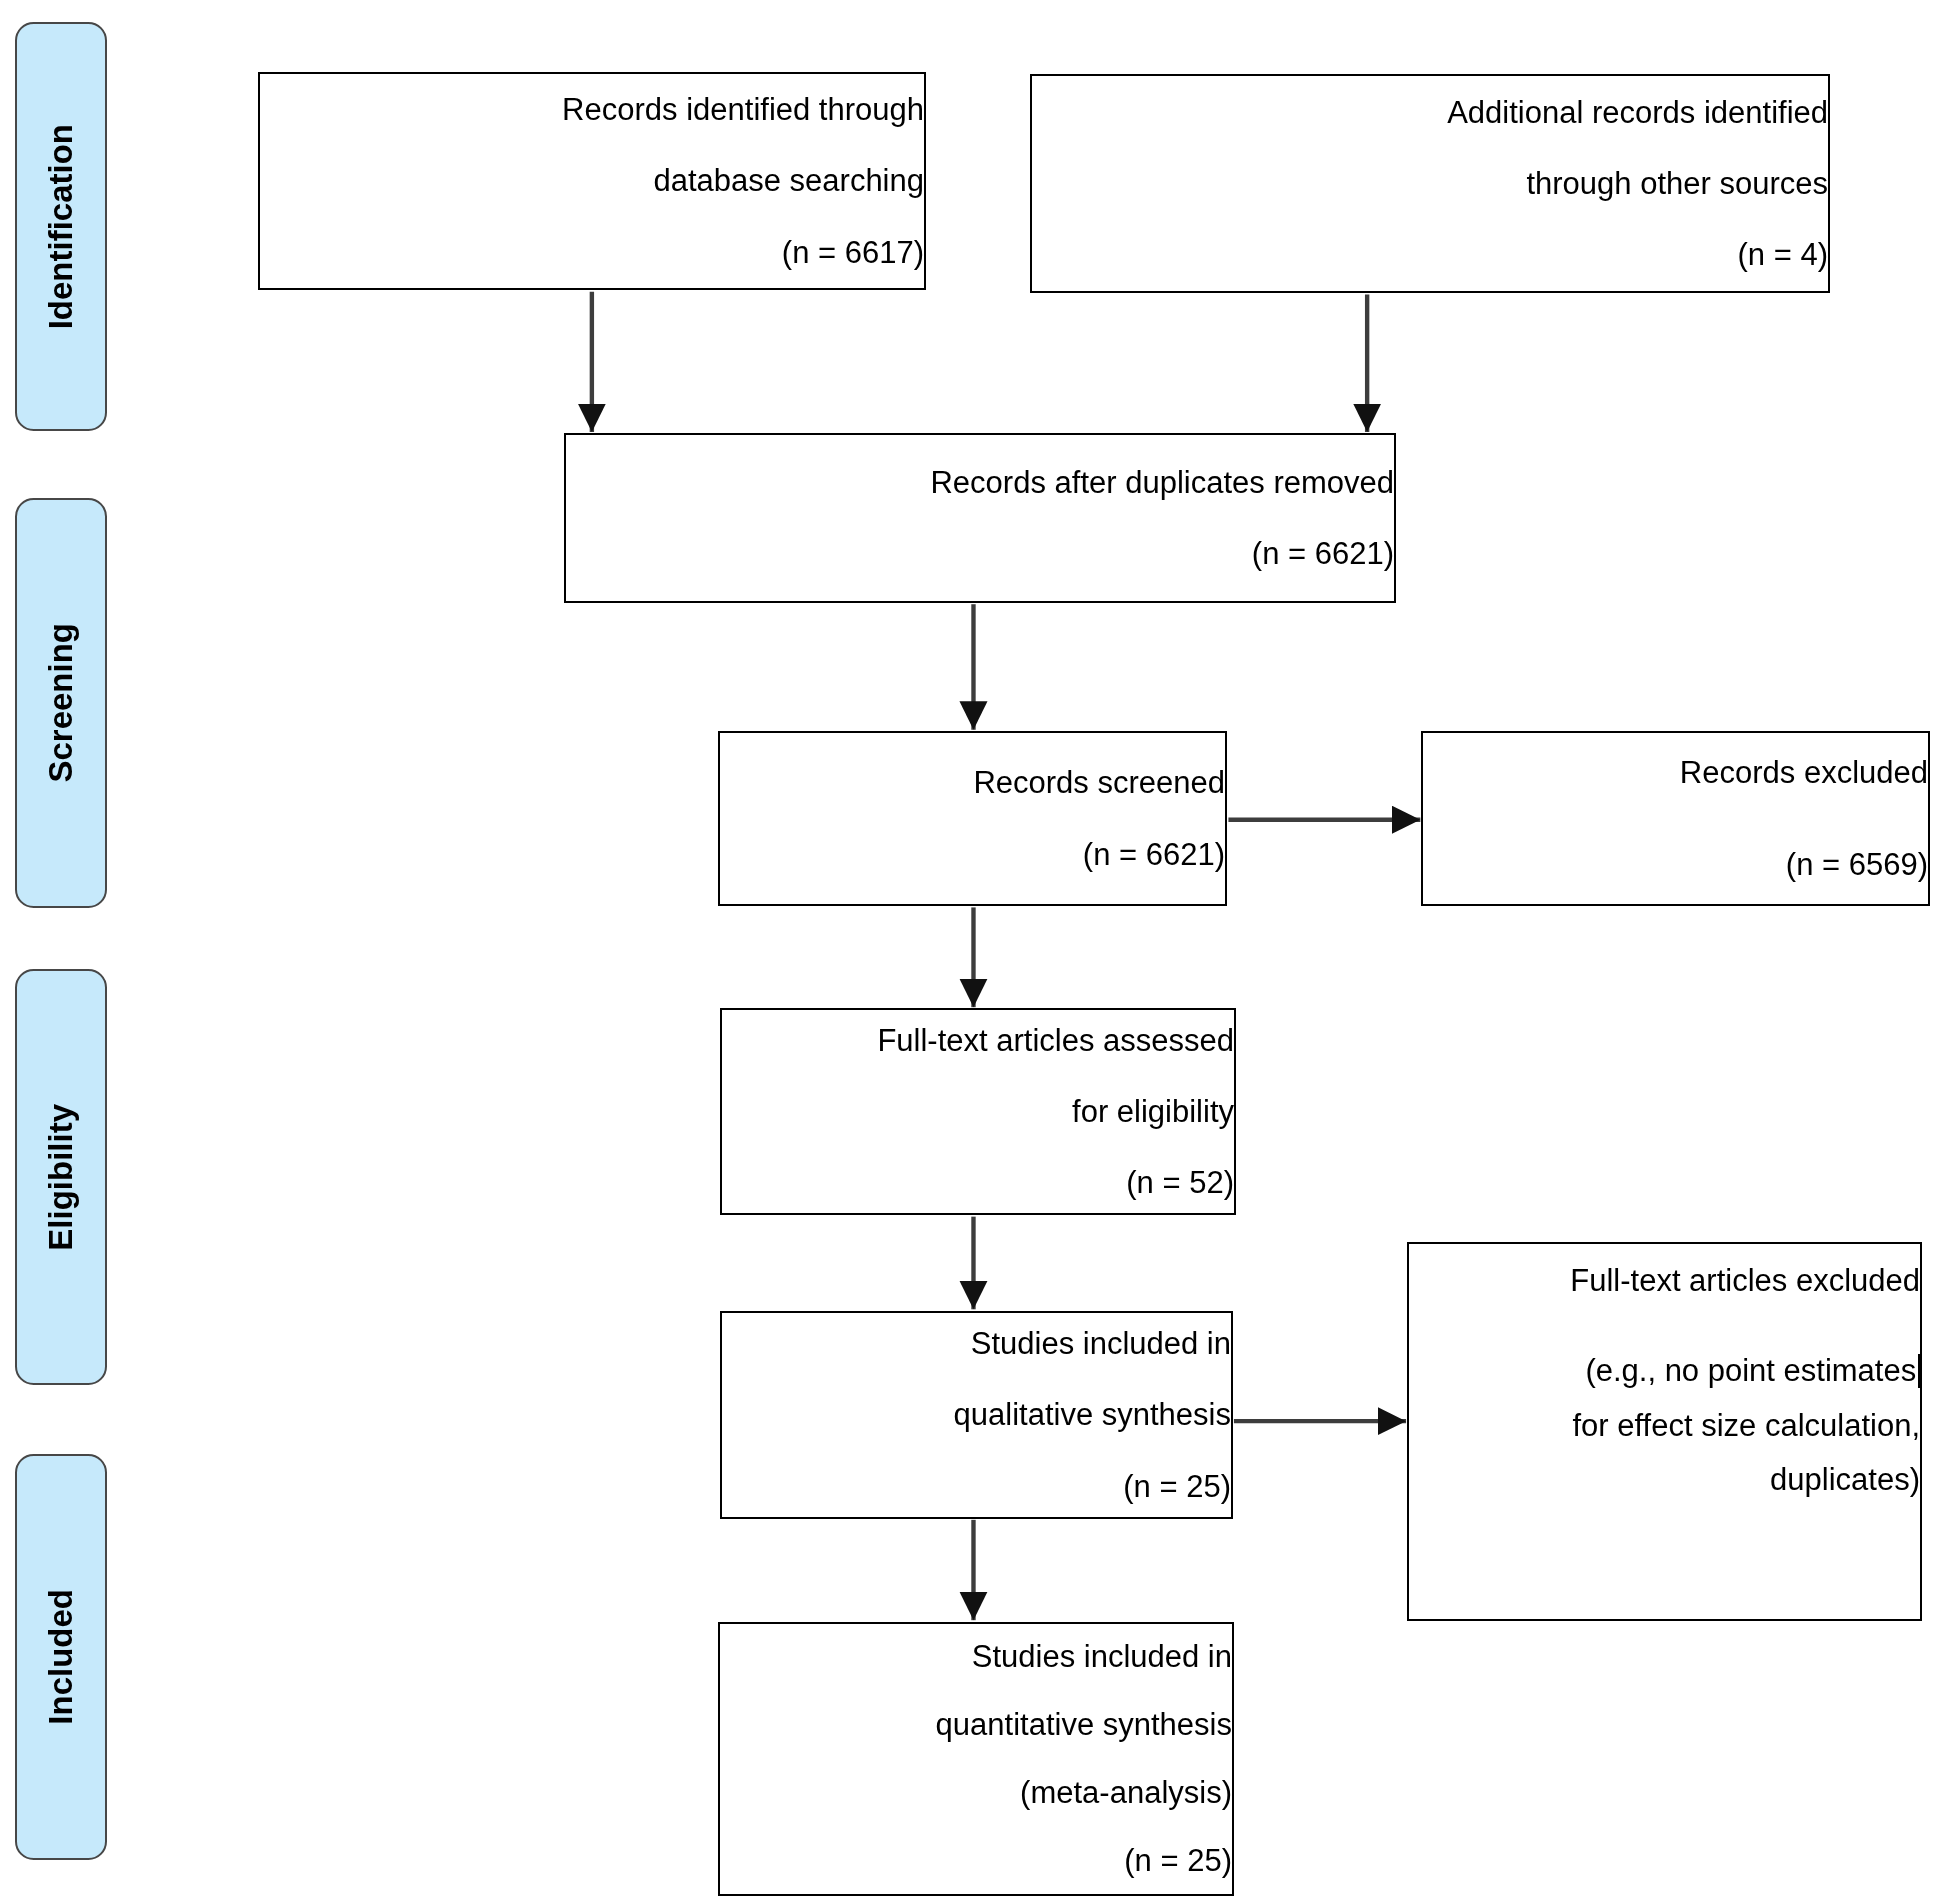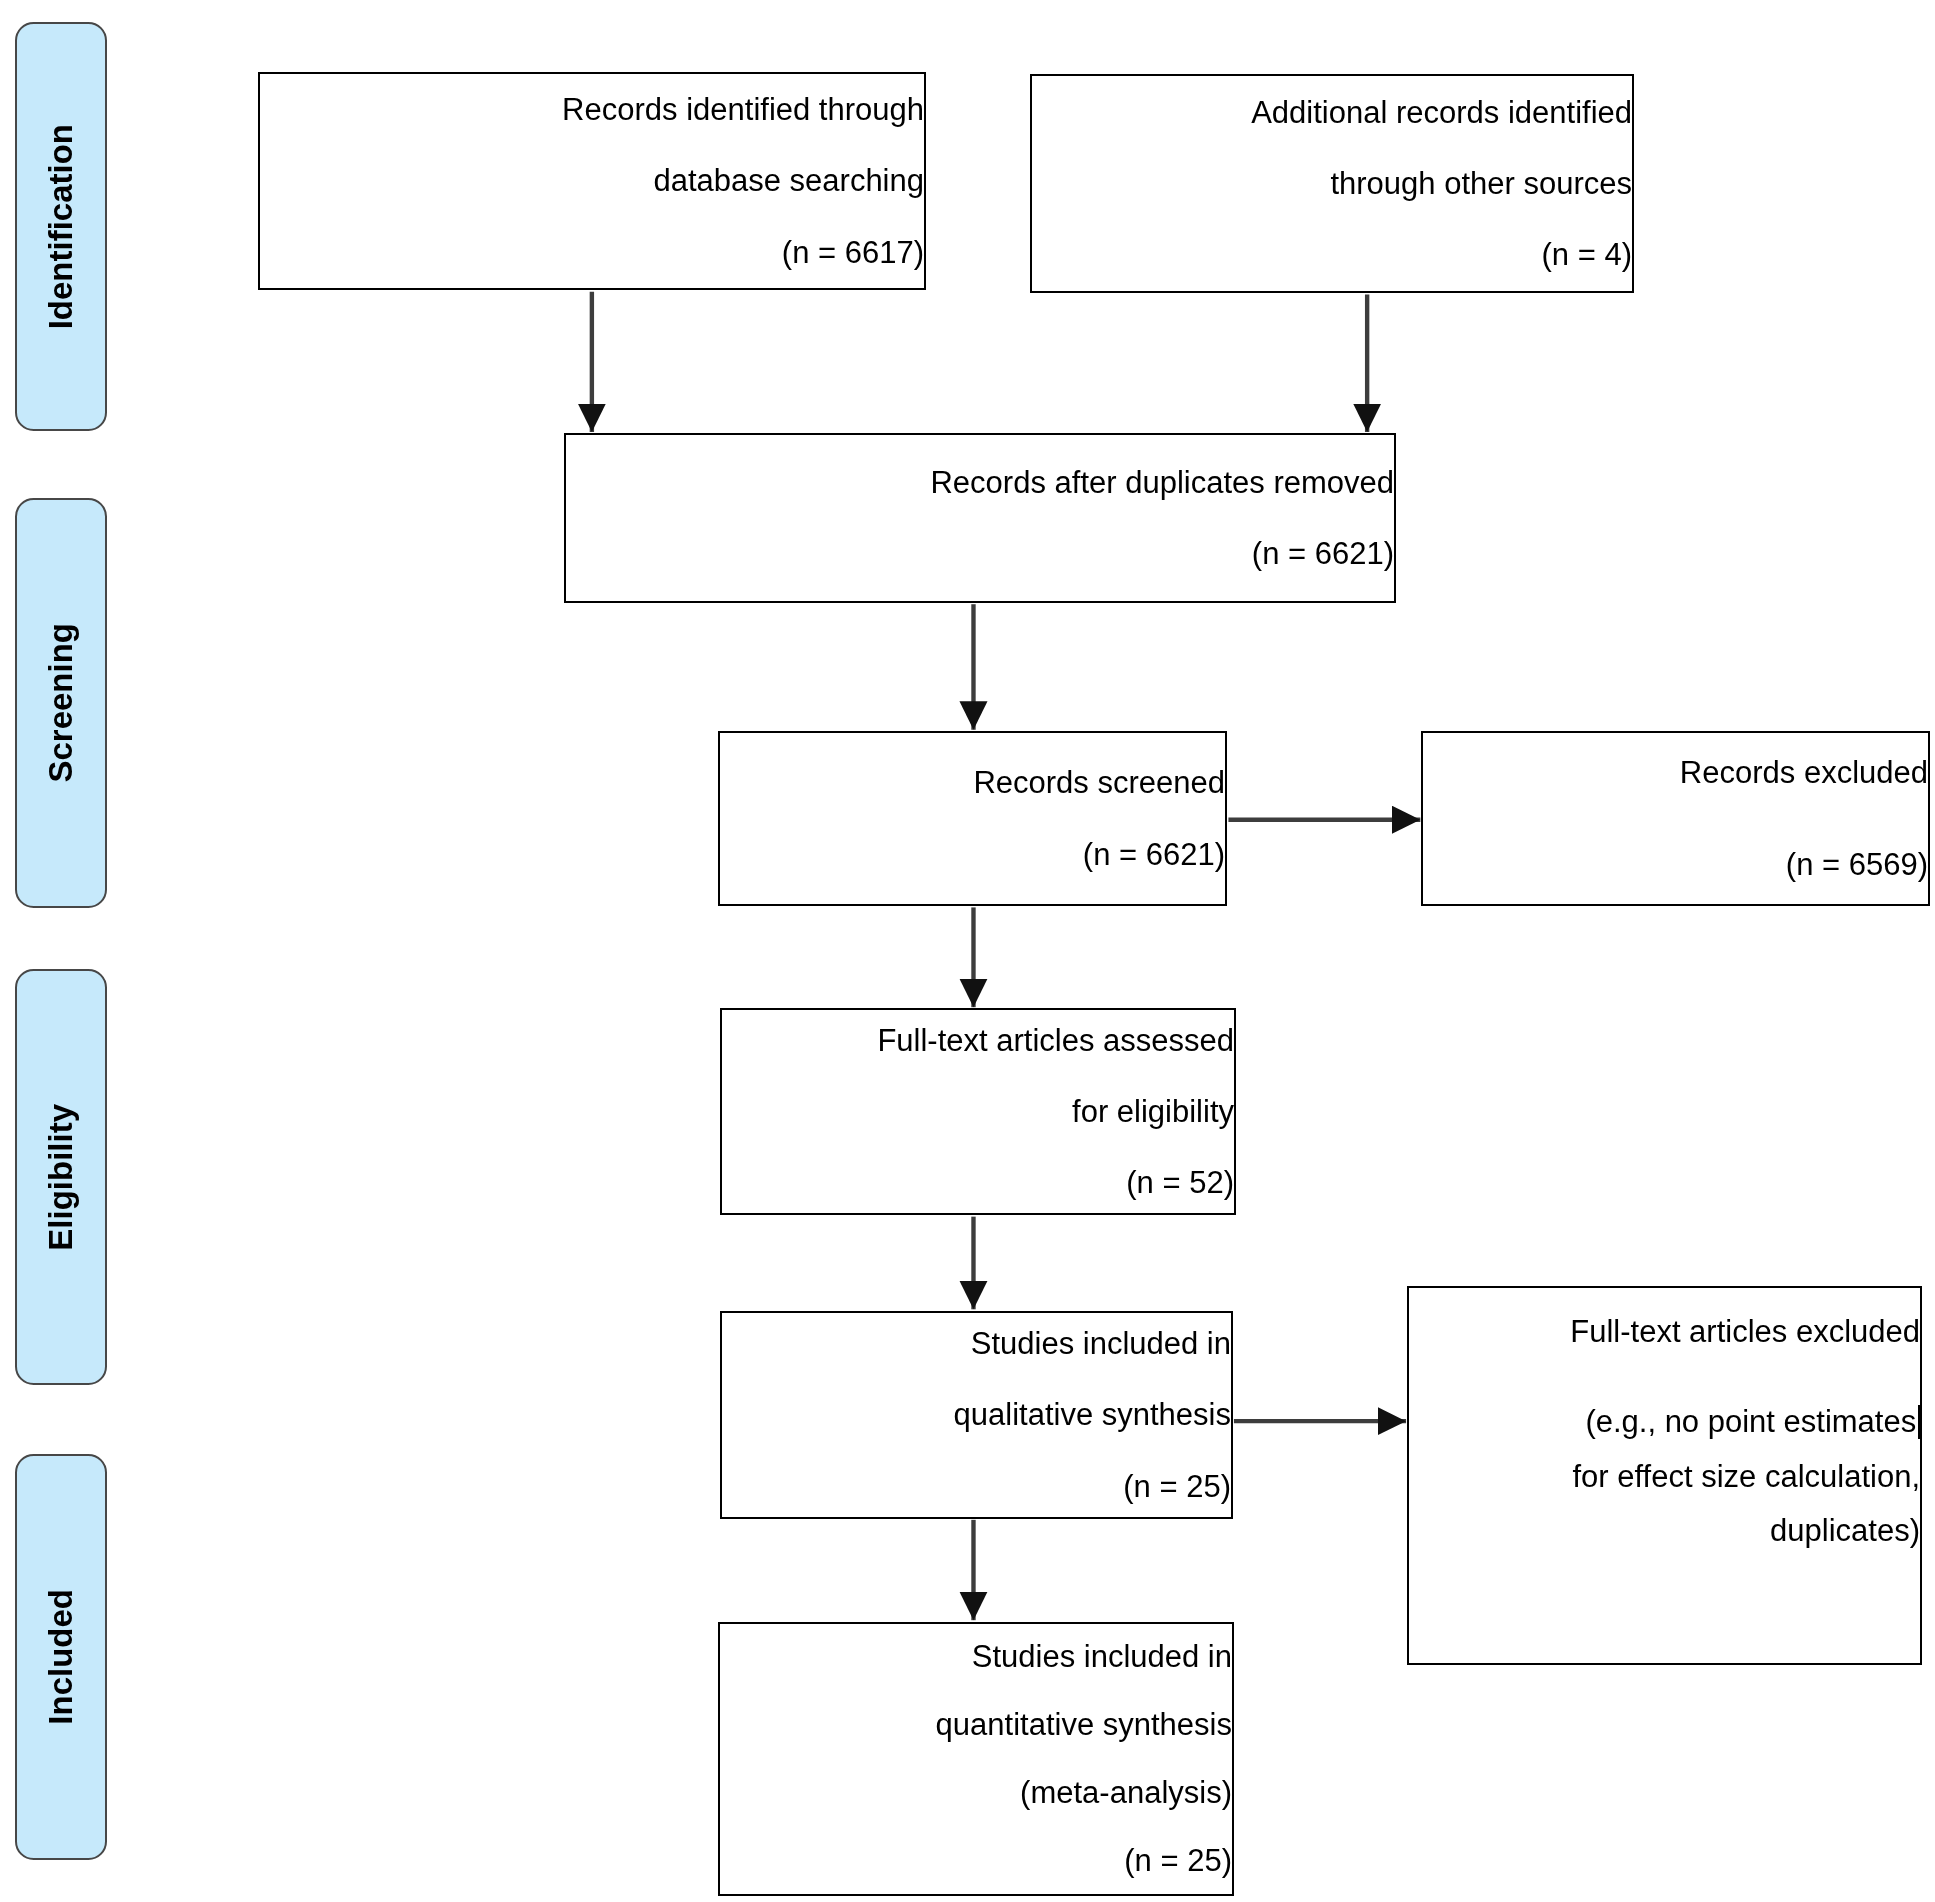--- a/index.html
+++ b/index.html
@@ -49,23 +49,22 @@
     justify-content: center;
     text-align: center;
     font-size: 31px;
     line-height: 2.3;
     color: #000000;
   }
   .box .line { white-space: nowrap; }
 
   .box.top-align {
     justify-content: flex-start;
-    padding-top: 17px;
+    padding-top: 10px;
     line-height: 1.75;
-    margin-top: 44px;
   }
   .box.top-align .gap-above { margin-top: 36px; }
 
   .caret {
     display: inline-block;
     width: 2.2px;
     height: 34px;
     background: #000000;
     margin-left: 1.6px;
     vertical-align: -6.6px;
@@ -114,21 +113,21 @@
   <div class="stage" style="left:15.4px; top:1454px; width:92px; height:406px;">
     <span class="vtext">Included</span>
   </div>
 
   <div class="box" style="left:258px; top:72px; width:668px; height:218px;">
     <div class="line">Records identified through</div>
     <div class="line">database searching</div>
     <div class="line">(n = 6617)</div>
   </div>
 
-  <div class="box" style="left:1030px; top:74px; width:604px; height:219px;">
+  <div class="box" style="left:1030px; top:74px; width:800px; height:219px;">
     <div class="line">Additional records identified</div>
     <div class="line">through other sources</div>
     <div class="line">(n = 4)</div>
   </div>
 
   <div class="box" style="left:564px; top:433px; width:832px; height:170px;">
     <div class="line">Records after duplicates removed</div>
     <div class="line">(n = 6621)</div>
   </div>
 

